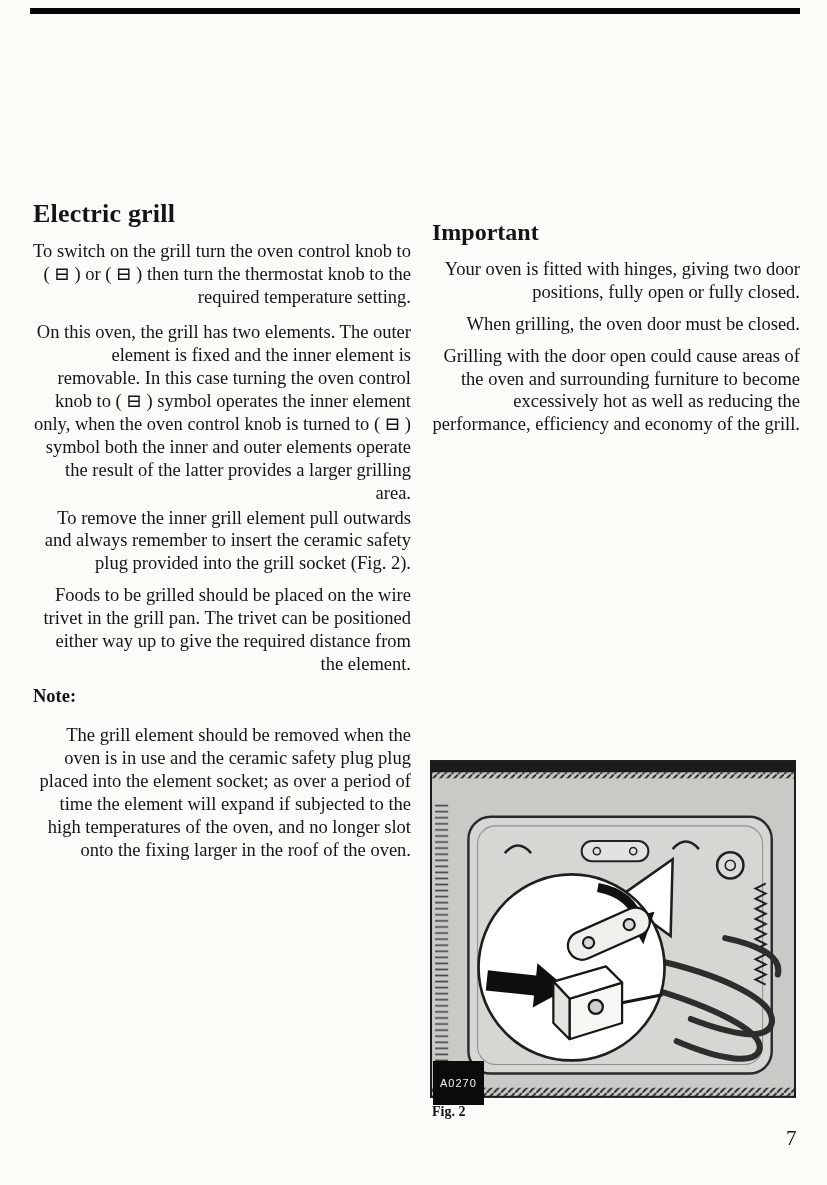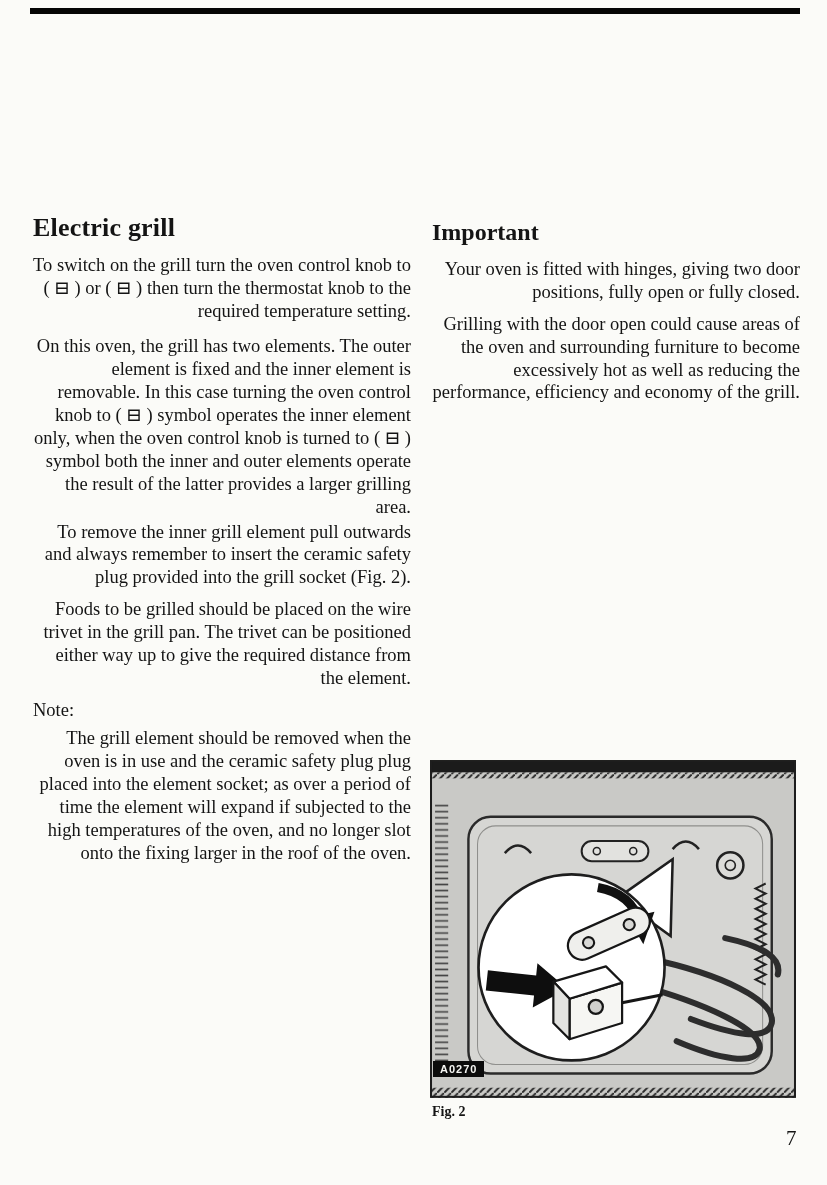--- a/index.html
+++ b/index.html
@@ -14,34 +14,34 @@
   }
   .top-rule{
     position:absolute;left:30px;top:8px;width:770px;height:6px;
     background:#050505;
   }
   .col{position:absolute;font-size:18.5px;line-height:1.24;}
   .col p{margin:0 0 9px 0;text-align:right;}
   .col p.tight{margin:12px 0 2px 0;}
   .heading-lg{font-size:26px;font-weight:bold;margin:0 0 10px 0;letter-spacing:.2px;}
   .heading-md{font-size:24px;font-weight:bold;margin:0 0 10px 0;}
-  .note-label{font-weight:normal;margin:0 0 5px 0;}
-  .col-left{left:33px;top:212px;width:378px;}
+  .note-label{font-weight:bold;margin:0 0 16px 0;}
+  .col-left{left:33px;top:198px;width:378px;}
   .col-right{left:432px;top:218px;width:368px;}
   .figure{
     position:absolute;left:430px;top:760px;width:366px;height:338px;
     background:#c9c9c6;
   }
   .figure svg{display:block;}
   .figure-label{
     position:absolute;left:3px;top:301px;
     background:#0b0b0b;color:#f5f5f2;
     font-family:"Liberation Sans","DejaVu Sans",sans-serif;
-    font-size:11px;font-weight:bold;letter-spacing:1px;
-    padding:2px 7px;
+    font-size:11px;font-weight:normal;letter-spacing:1px;
+    padding:16px 7px;
   }
   .figure-caption{
     position:absolute;left:432px;top:1104px;
     font-size:14px;font-weight:bold;
   }
   .page-number{
     position:absolute;left:786px;top:1126px;
     font-size:21px;
   }
 </style>
@@ -58,20 +58,21 @@
     <p class="tight">On this oven, the grill has two elements. The outer element is fixed and the inner element is removable. In this case turning the oven control knob to ( ⊟ ) symbol operates the inner element only, when the oven control knob is turned to ( ⊟ ) symbol both the inner and outer elements operate the result of the latter provides a larger grilling area.</p>
     <p>To remove the inner grill element pull outwards and always remember to insert the ceramic safety plug provided into the grill socket (Fig. 2).</p>
     <p>Foods to be grilled should be placed on the wire trivet in the grill pan. The trivet can be positioned either way up to give the required distance from the element.</p>
     <div class="note-label">Note:</div>
     <p>The grill element should be removed when the oven is in use and the ceramic safety plug plug placed into the element socket; as over a period of time the element will expand if subjected to the high temperatures of the oven, and no longer slot onto the fixing larger in the roof of the oven.</p>
   </div>
 
   <div class="col col-right">
     <div class="heading-md">Important</div>
     <p>Your oven is fitted with hinges, giving two door positions, fully open or fully closed.</p>
+    <p>When grilling, the oven door must be closed.</p>
     <p>Grilling with the door open could cause areas of the oven and surrounding furniture to become excessively hot as well as reducing the performance, efficiency and economy of the grill.</p>
   </div>
 
   <div class="figure">
     <svg viewBox="0 0 362 334" width="366" height="338" aria-hidden="true">
       <defs>
         <pattern id="hatchV" width="7" height="6" patternUnits="userSpaceOnUse">
           <line x1="0" y1="3" x2="7" y2="3" stroke="#444" stroke-width="1.6"></line>
         </pattern>
         <pattern id="hatchD" width="7" height="7" patternUnits="userSpaceOnUse">

